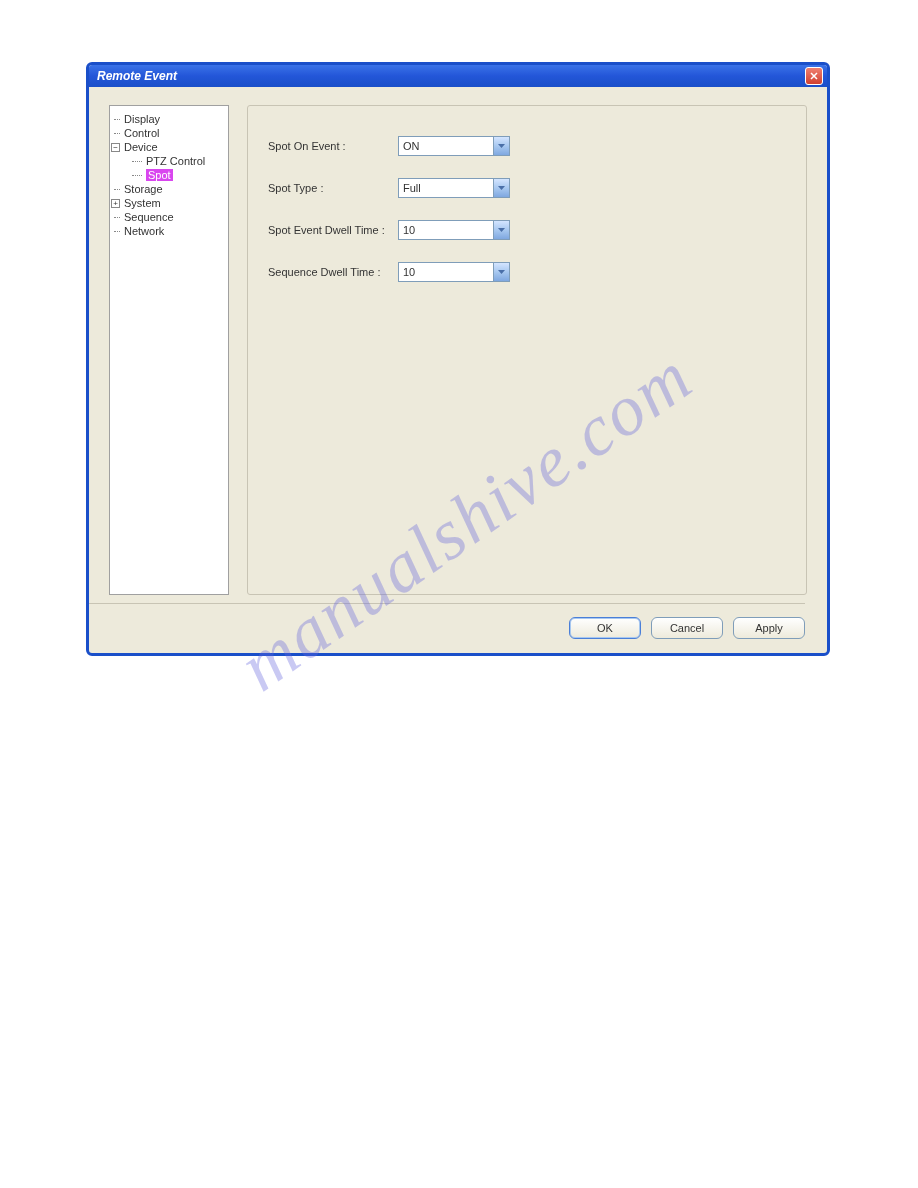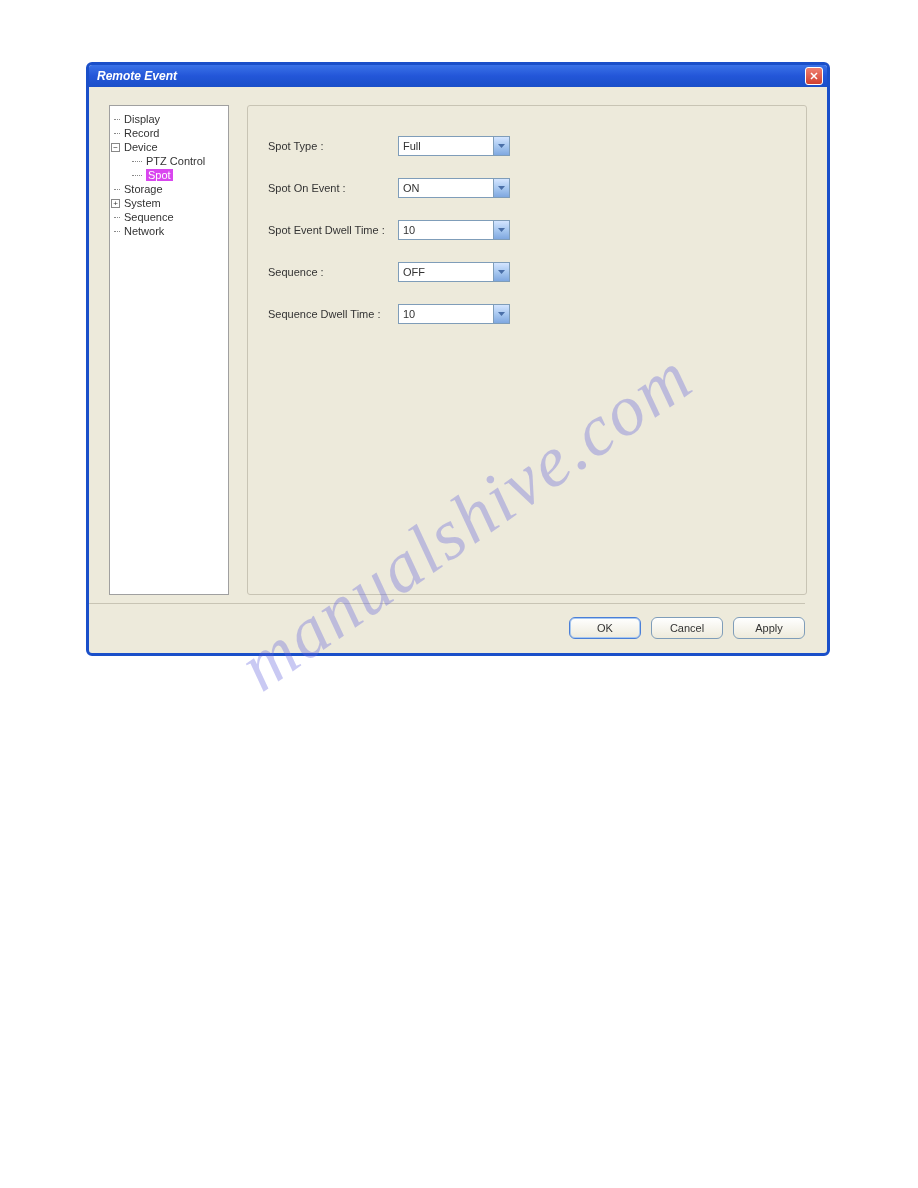--- a/index.html
+++ b/index.html
@@ -222,84 +222,73 @@
     <div class="close-btn">
       <svg width="8" height="8" viewBox="0 0 8 8">
           <path d="M1 1 L7 7 M7 1 L1 7" stroke="#ffffff" stroke-width="1.5"></path>
         </svg>
     </div>
   </div>
 
   <div class="content">
     <div class="tree-panel">
       <div class="tree-item root"><span>Display</span></div>
-      <div class="tree-item root"><span>Record</span></div>
+      <div class="tree-item root"><span>Control</span></div>
       <div class="tree-item root">
         <div class="expander">−</div>
         <span>Device</span>
       </div>
       <div class="tree-item child"><span>PTZ Control</span></div>
       <div class="tree-item child selected"><span>Spot</span></div>
       <div class="tree-item root"><span>Storage</span></div>
       <div class="tree-item root">
         <div class="expander">+</div>
         <span>System</span>
       </div>
       <div class="tree-item root"><span>Sequence</span></div>
       <div class="tree-item root"><span>Network</span></div>
     </div>
 
     <div class="form-panel">
+      <div class="form-row">
+        <div class="form-label">Spot On Event :</div>
+        <div class="dropdown wide">
+          <div class="dropdown-text">ON</div>
+          <div class="dropdown-arrow">
+              <svg viewBox="0 0 7 4">
+                <path d="M0 0 L3.5 4 L7 0 Z" fill="#4a6fa8"></path>
+              </svg>
+            </div>
+        </div>
+      </div>
+
       <div class="form-row">
         <div class="form-label">Spot Type :</div>
         <div class="dropdown wide">
           <div class="dropdown-text">Full</div>
           <div class="dropdown-arrow">
               <svg viewBox="0 0 7 4">
                 <path d="M0 0 L3.5 4 L7 0 Z" fill="#4a6fa8"></path>
               </svg>
             </div>
         </div>
       </div>
 
       <div class="form-row">
-        <div class="form-label">Spot On Event :</div>
-        <div class="dropdown wide">
-          <div class="dropdown-text">ON</div>
-          <div class="dropdown-arrow">
-              <svg viewBox="0 0 7 4">
-                <path d="M0 0 L3.5 4 L7 0 Z" fill="#4a6fa8"></path>
-              </svg>
-            </div>
-        </div>
-      </div>
-
-      <div class="form-row">
         <div class="form-label">Spot Event Dwell Time :</div>
         <div class="dropdown wide">
           <div class="dropdown-text">10</div>
           <div class="dropdown-arrow">
               <svg viewBox="0 0 7 4">
                 <path d="M0 0 L3.5 4 L7 0 Z" fill="#4a6fa8"></path>
               </svg>
             </div>
         </div>
       </div>
 
-      <div class="form-row">
-        <div class="form-label">Sequence :</div>
-        <div class="dropdown wide">
-          <div class="dropdown-text">OFF</div>
-          <div class="dropdown-arrow">
-              <svg viewBox="0 0 7 4">
-                <path d="M0 0 L3.5 4 L7 0 Z" fill="#4a6fa8"></path>
-              </svg>
-            </div>
-        </div>
-      </div>
 
       <div class="form-row">
         <div class="form-label">Sequence Dwell Time :</div>
         <div class="dropdown wide">
           <div class="dropdown-text">10</div>
           <div class="dropdown-arrow">
               <svg viewBox="0 0 7 4">
                 <path d="M0 0 L3.5 4 L7 0 Z" fill="#4a6fa8"></path>
               </svg>
             </div>

